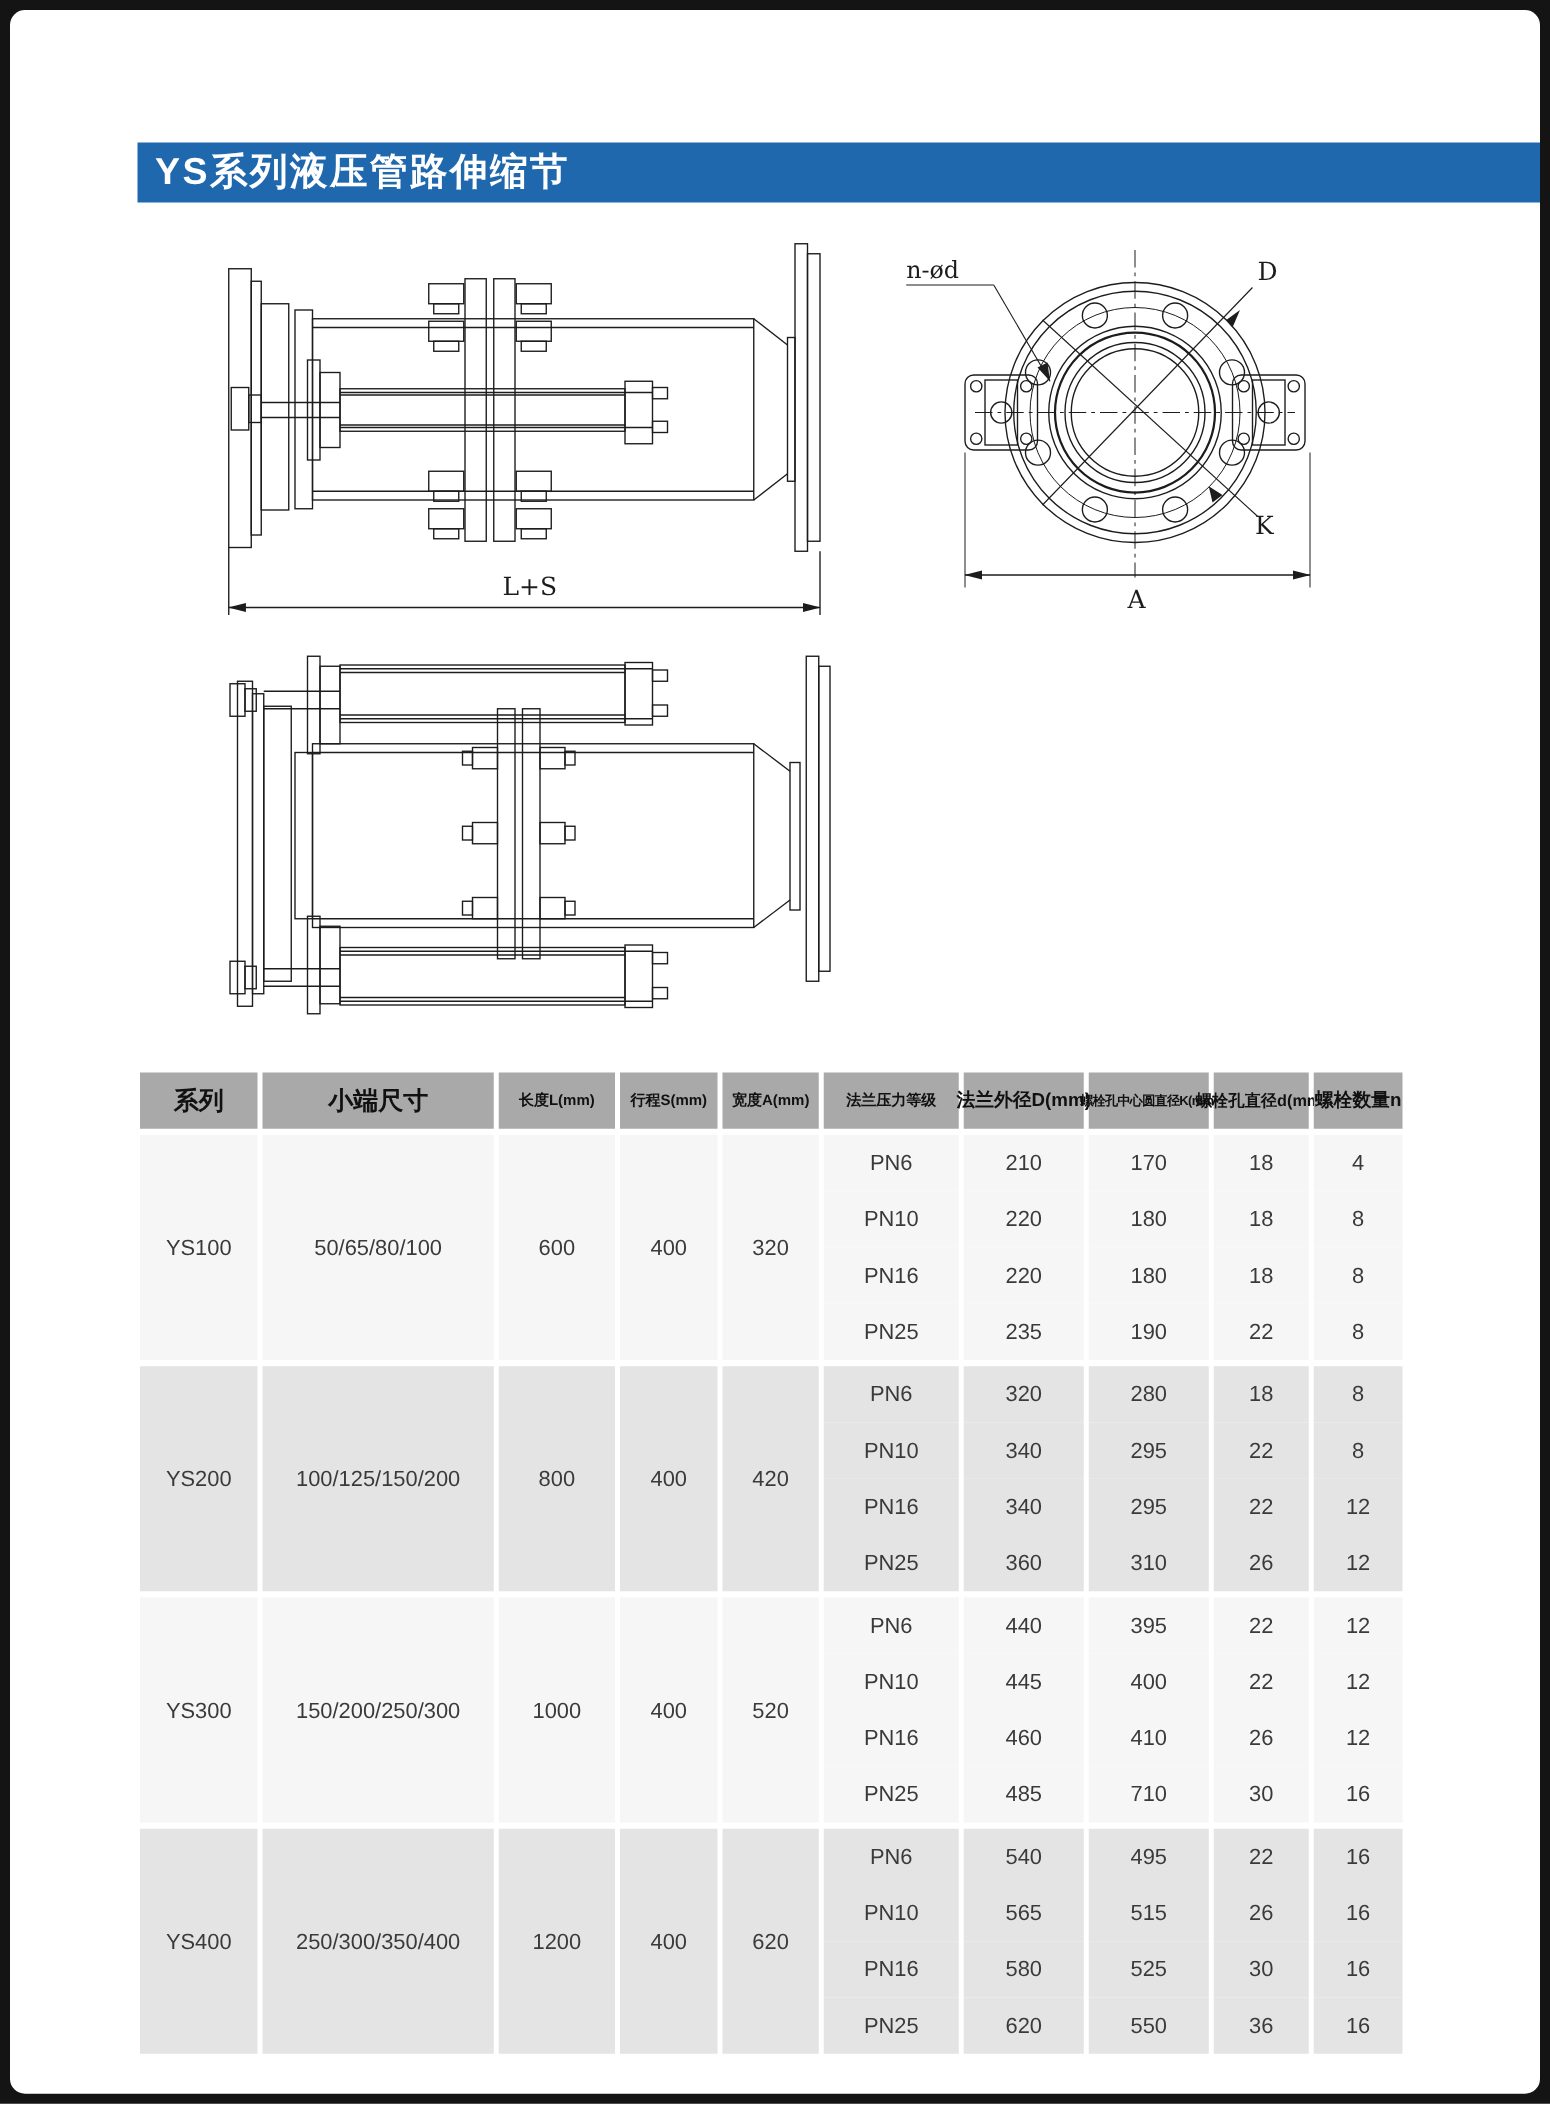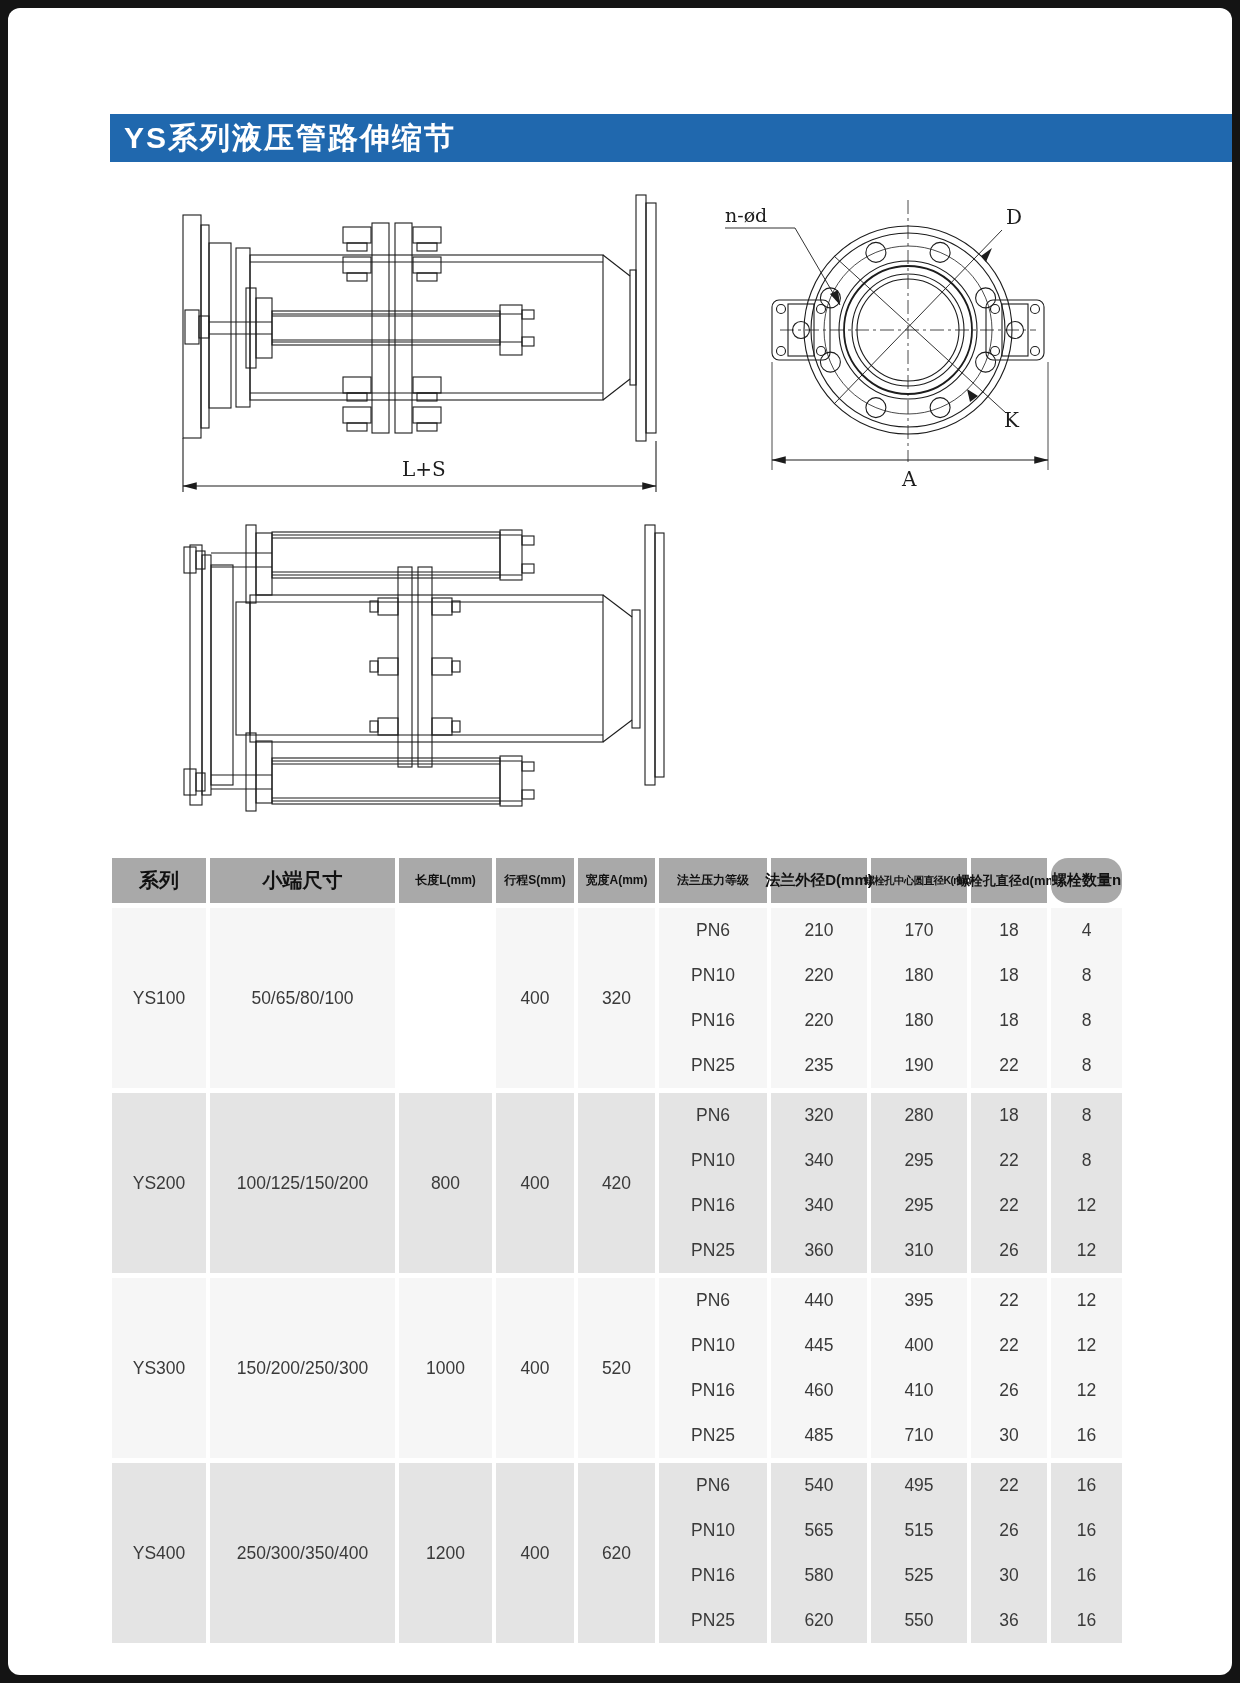--- a/index.html
+++ b/index.html
@@ -14,21 +14,21 @@
   .drawings{position:absolute;left:132px;top:162px;width:985px;height:660px;}
   svg text{font-family:"DejaVu Serif",serif;fill:#1c1c1c;}
   
   .spec-table{position:absolute;left:104px;top:850px;width:1010px;text-align:center;}
   .tgrid{display:grid;grid-template-columns:94px 185px 93px 78px 77px 108px 96px 96px 76px 71px;
          column-gap:4px;}
   .thead{margin-bottom:5px;}
   .th{background:#a9a9a9;color:#111;font-weight:bold;height:45px;display:flex;
       align-items:center;justify-content:center;white-space:nowrap;}
   .h-lg{font-size:20px;} .h-md{font-size:12px;} .h-d{font-size:15px;}
-  .h-k{font-size:10.5px;letter-spacing:-0.6px;} .h-dd{font-size:13px;} .h-n{font-size:15px;border-radius:17px;}
+  .h-k{font-size:10.5px;letter-spacing:-0.6px;} .h-dd{font-size:13px;} .h-n{font-size:15px;}
   .group{grid-template-rows:repeat(4,45px);margin-bottom:5px;}
   .cell{display:flex;align-items:center;justify-content:center;font-size:17.5px;color:#3a3a3a;}
   .light .cell{background:#f6f6f6;} .dark .cell{background:#e4e4e4;}
   .rspan{grid-row:1/5;}
   .r1{grid-row:1;} .r2{grid-row:2;} .r3{grid-row:3;} .r4{grid-row:4;}
   .c1{grid-column:1;} .c2{grid-column:2;} .c3{grid-column:3;} .c4{grid-column:4;}
   .c5{grid-column:5;} .c6{grid-column:6;} .c7{grid-column:7;} .c8{grid-column:8;}
   .c9{grid-column:9;} .c10{grid-column:10;}
 </style>
 </head>
@@ -234,20 +234,21 @@
       <div class="th h-md">法兰压力等级</div>
       <div class="th h-d">法兰外径D(mm)</div>
       <div class="th h-k">螺栓孔中心圆直径K(mm)</div>
       <div class="th h-dd">螺栓孔直径d(mm)</div>
       <div class="th h-n">螺栓数量n</div>
     </div>
 
     <div class="tgrid group light">
       <div class="cell rspan c1">YS100</div>
       <div class="cell rspan c2">50/65/80/100</div>
+      <div class="cell rspan c3">600</div>
       <div class="cell rspan c4">400</div>
       <div class="cell rspan c5">320</div>
       <div class="cell r1 c6">PN6</div>
       <div class="cell r1 c7">210</div>
       <div class="cell r1 c8">170</div>
       <div class="cell r1 c9">18</div>
       <div class="cell r1 c10">4</div>
       <div class="cell r2 c6">PN10</div>
       <div class="cell r2 c7">220</div>
       <div class="cell r2 c8">180</div>

